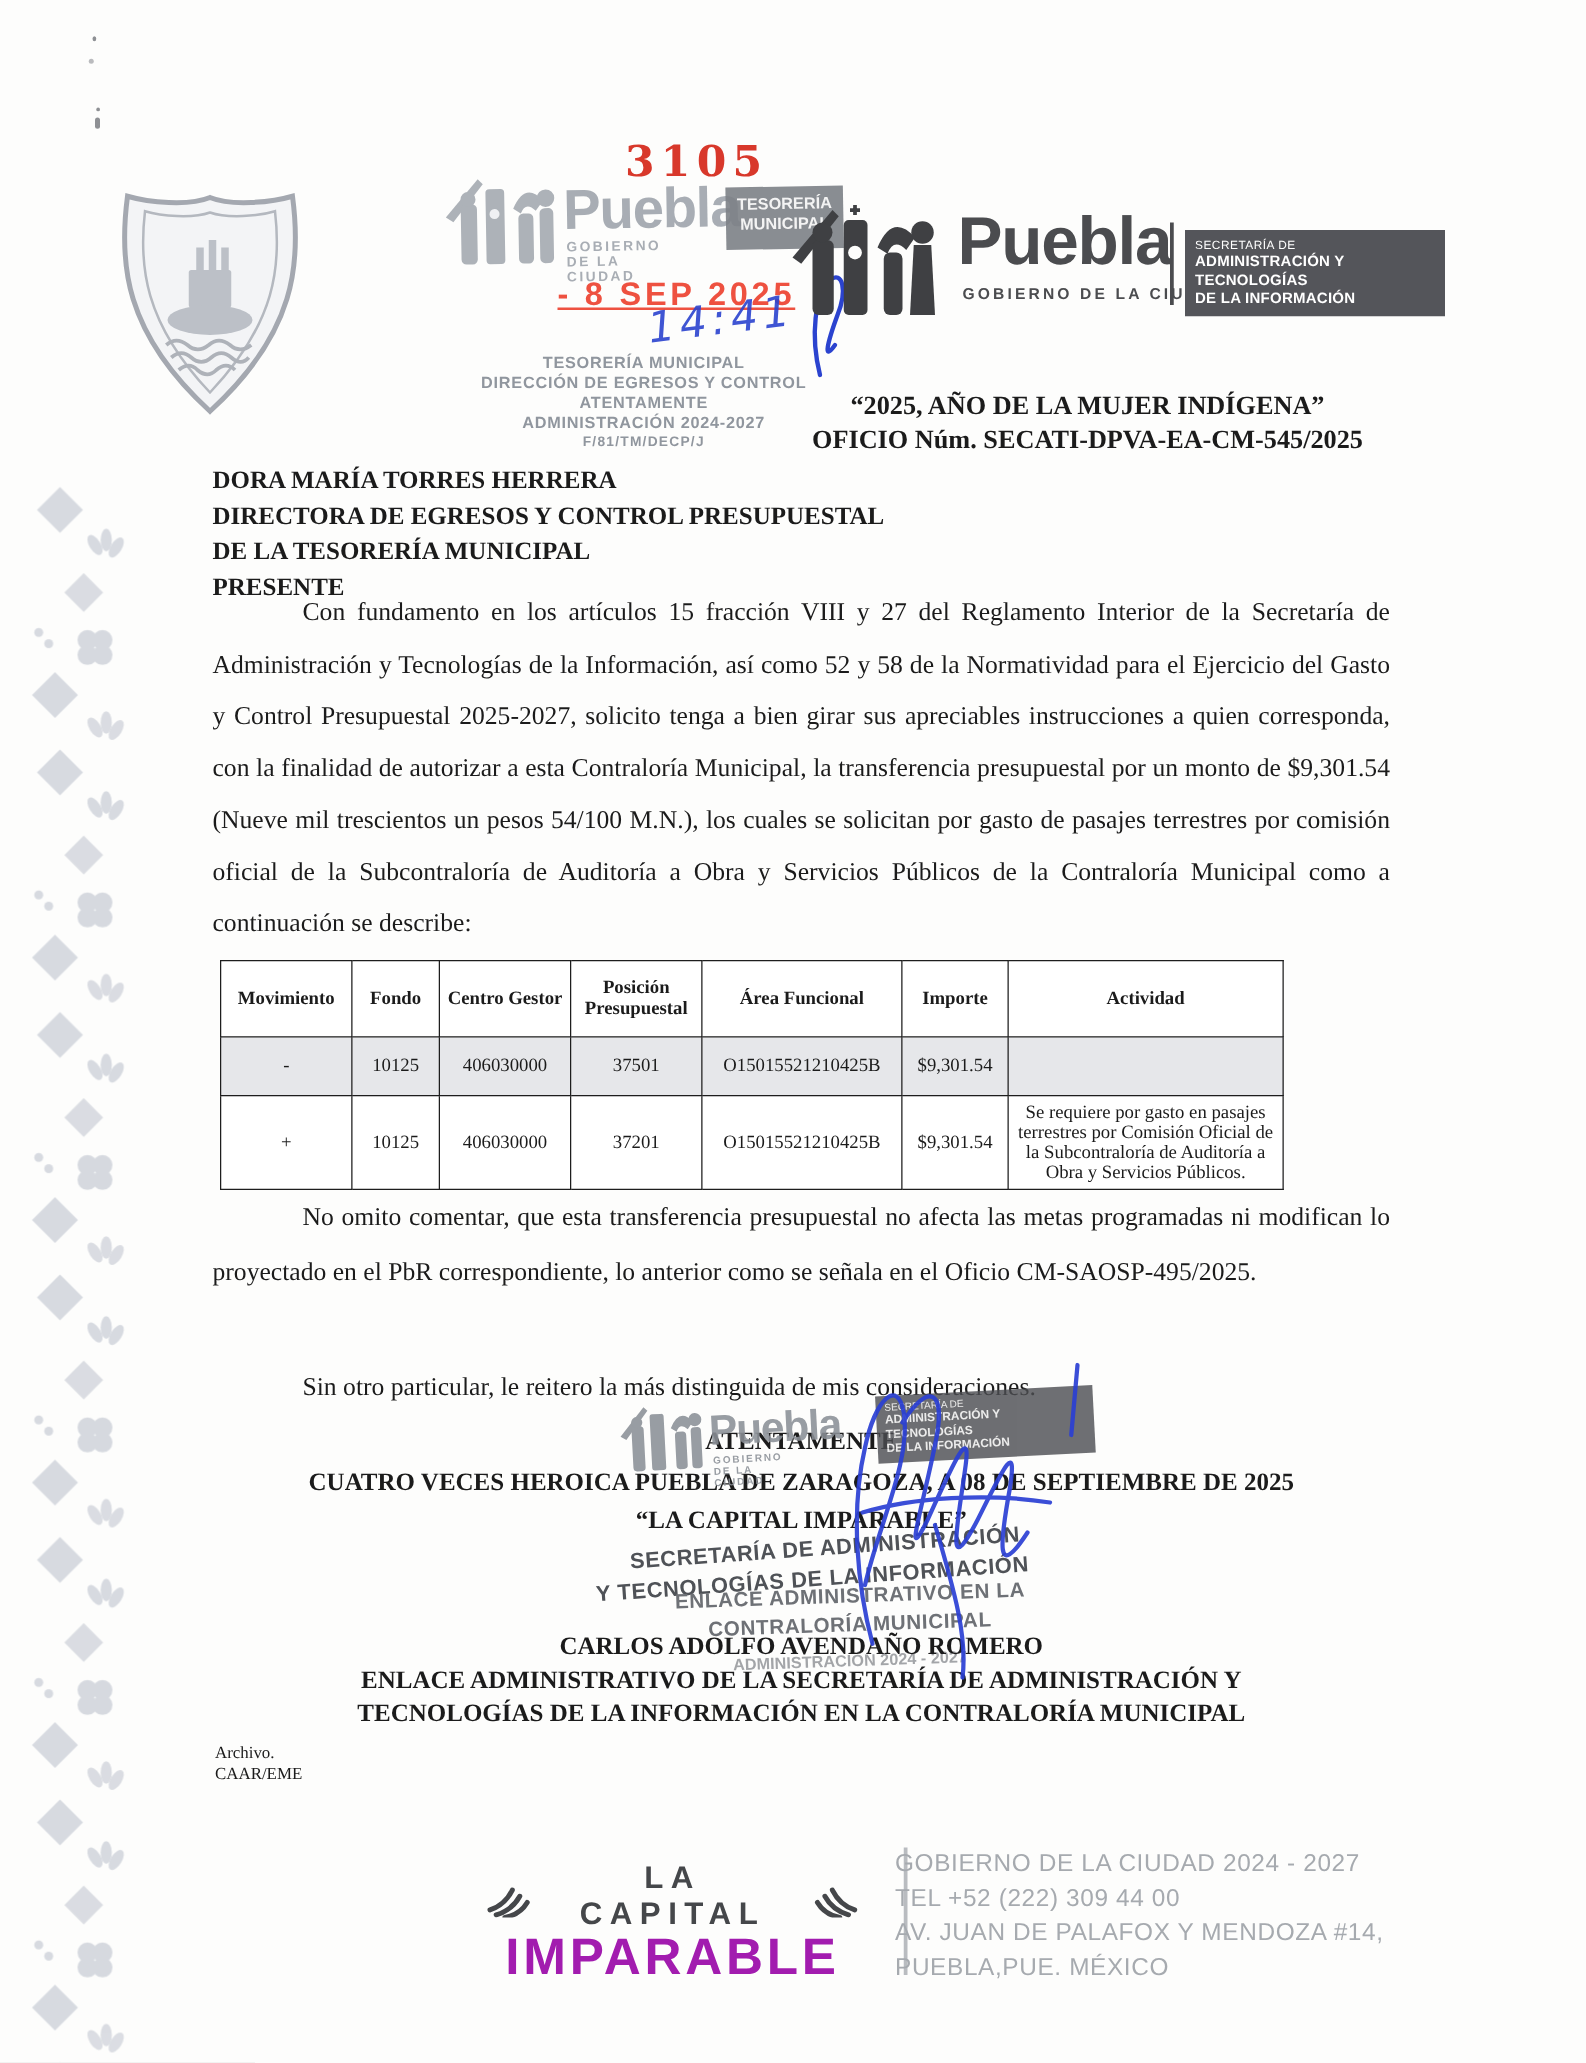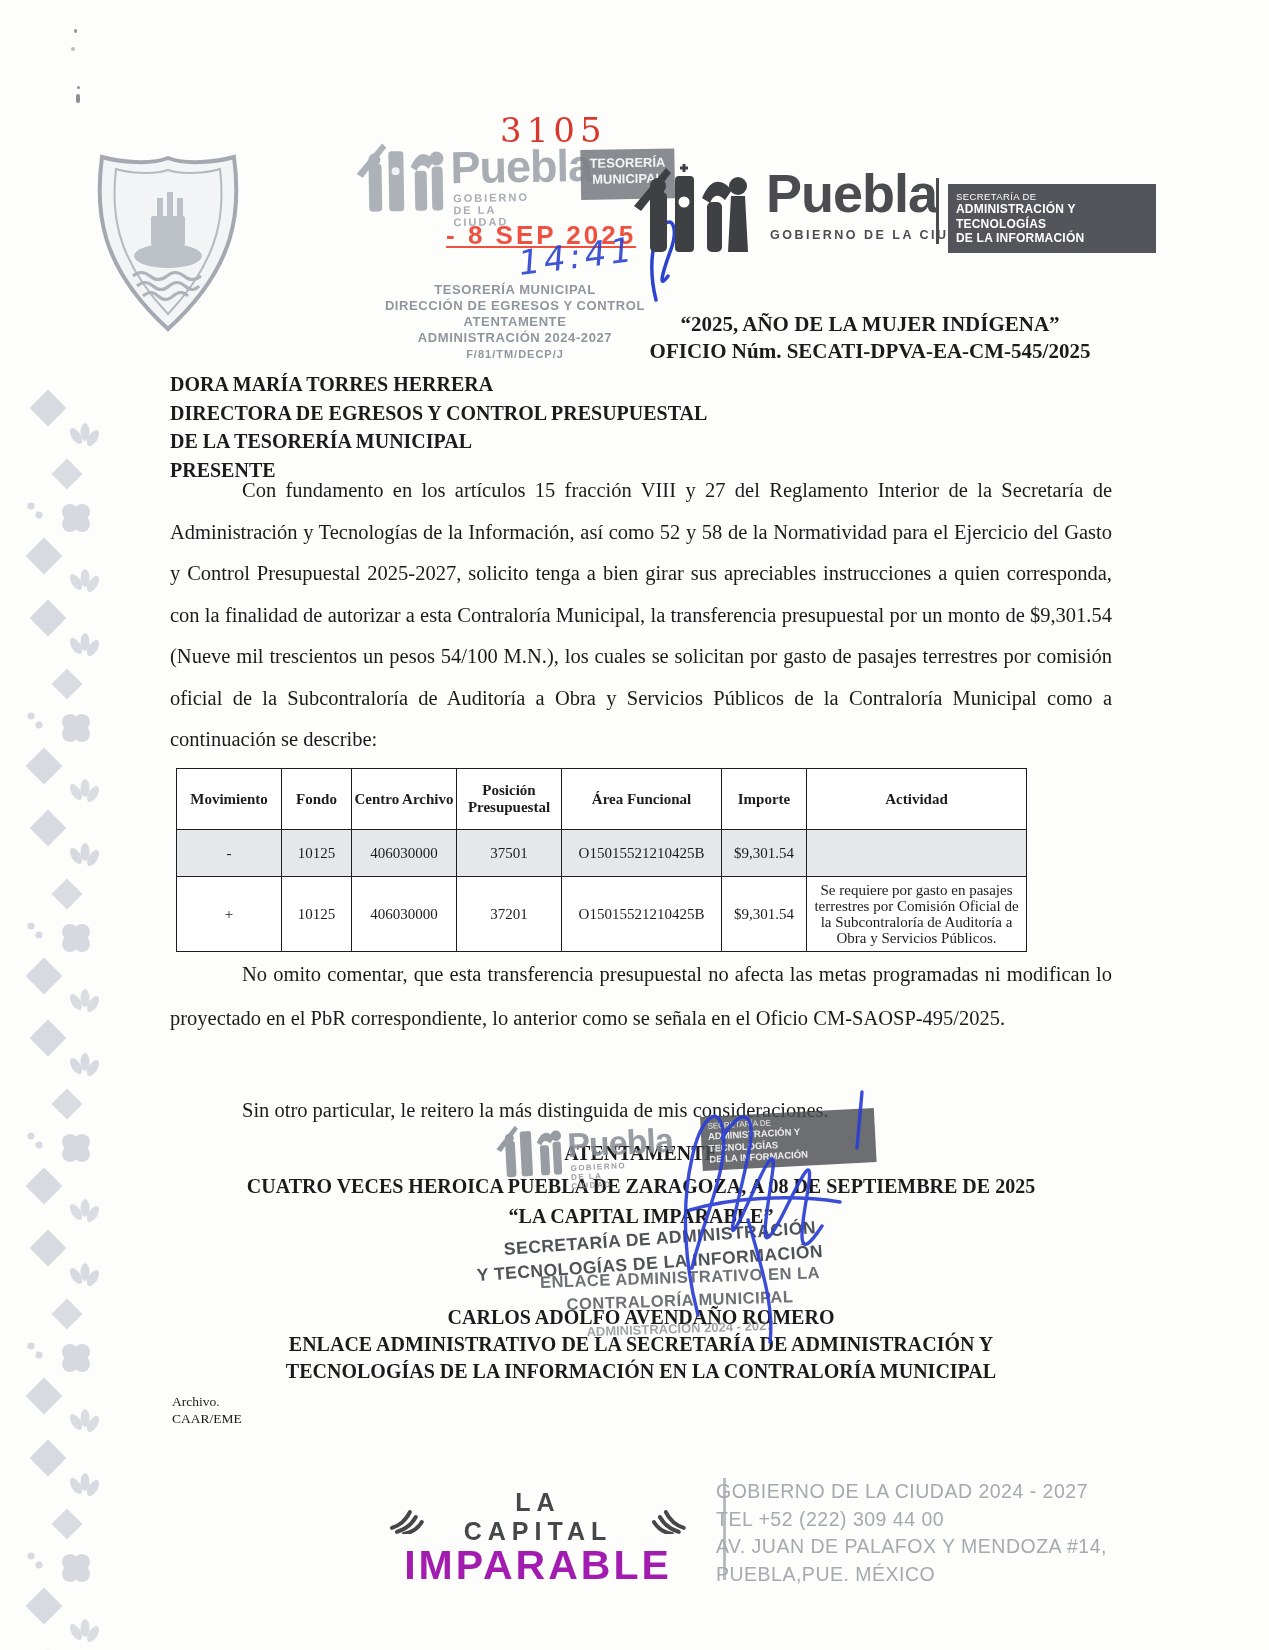--- a/index.html
+++ b/index.html
@@ -7,21 +7,21 @@
         font-family:"Liberation Serif",serif;color:#1b1b1b;}
   .abs{position:absolute;}
   
   .pattern-strip{left:14px;top:386px;width:92px;height:1264px;opacity:.8;}
   
   .speck{background:#8e9094;border-radius:50%;}
   .st-brand{font-family:"Liberation Sans",sans-serif;font-weight:bold;font-size:45px;letter-spacing:-1px;color:#9aa0a8;}
   .st-sub{font-family:"Liberation Sans",sans-serif;font-weight:bold;font-size:11px;letter-spacing:2px;color:#9aa0a8;}
   .st-box{background:#7d8187;color:#f3f3f3;font-family:"Liberation Sans",sans-serif;font-weight:bold;
           text-align:center;line-height:1.25;padding-top:6px;opacity:.9;}
-  .folio{font-family:"DejaVu Serif",serif;font-weight:normal;font-size:34px;letter-spacing:5px;color:#d8382b;}
+  .folio{font-family:"DejaVu Serif",serif;font-weight:bold;font-size:34px;letter-spacing:5px;color:#d8382b;}
   .datestamp{font-family:"Liberation Sans",sans-serif;font-weight:bold;font-size:26px;letter-spacing:3px;color:#ee5140;text-decoration:underline;}
   .handtime{font-family:"DejaVu Sans",sans-serif;font-style:italic;font-size:34px;color:#2b43cf;transform:rotate(-7deg);letter-spacing:4px;opacity:.9;}
   .st-caption{font-family:"Liberation Sans",sans-serif;font-weight:bold;color:#90969e;text-align:center;
               font-size:13px;line-height:16px;letter-spacing:.6px;width:330px;}
   .st-caption .small{font-size:11px;letter-spacing:1px;}
   
   .lh-brand{font-family:"Liberation Sans",sans-serif;font-weight:bold;font-size:54px;letter-spacing:-1px;color:#4b4c4f;}
   .lh-sub{font-family:"Liberation Sans",sans-serif;font-weight:bold;font-size:12.5px;letter-spacing:2.5px;color:#4b4c4f;}
   .lh-divider{background:#4b4c4f;}
   .lh-badge{background:#54555a;color:#fff;font-family:"Liberation Sans",sans-serif;padding:7px 8px;}
@@ -192,21 +192,21 @@
         <col style="width:105px">
         <col style="width:105px">
       <col style="width:160px">
         <col style="width:85px">
         <col style="width:220px">
     </colgroup>
     <tbody>
         <tr>
       <th>Movimiento</th>
       <th>Fondo</th>
-      <th>Centro Archivo</th>
+      <th>Centro Gestor</th>
       <th>Posición Presupuestal</th>
       <th>Área Funcional</th>
       <th>Importe</th>
       <th>Actividad</th>
     </tr>
     <tr class="shade">
       <td>-</td>
       <td>10125</td>
       <td>406030000</td>
       <td>37501</td>

